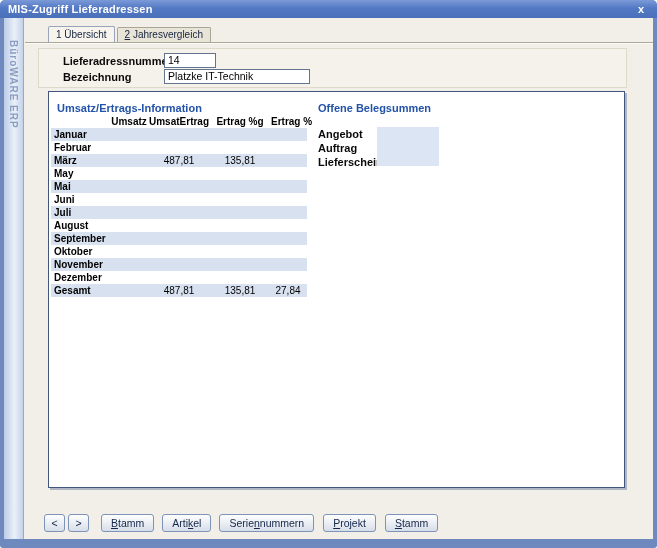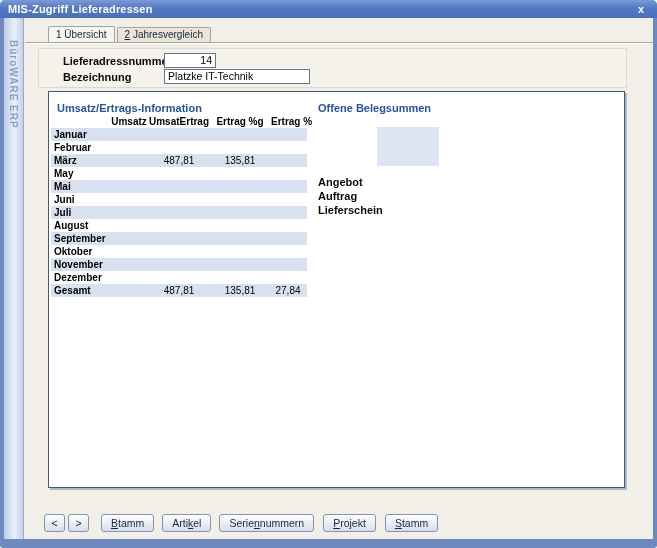--- a/index.html
+++ b/index.html
@@ -52,38 +52,38 @@
   
   .form-panel {
     position:absolute; left:34px; top:30px; width:589px; height:40px;
     background:#F5F2EB; border:1px solid #DDD9CB;
   }
   .f-label { position:absolute; font-size:11px; font-weight:bold; color:#0A0A0A; white-space:nowrap; }
   .f-input {
     position:absolute; font-size:10.5px; background:#ffffff; border:1px solid #64748F;
     height:15px; line-height:13px; padding:0 3px; color:#000;
   }
-  .num { text-align:right; }
+  .num { }
 
   
   .main-panel {
     position:absolute; left:44px; top:73px; width:577px; height:397px;
     background:#ffffff; border:1px solid #42567C;
     box-shadow:2px 2px 0 rgba(120,136,165,.55);
   }
   .sec-title { position:absolute; font-size:11px; font-weight:bold; color:#2353A8; white-space:nowrap; }
 
   .utable { position:absolute; left:2px; top:24px; width:256px; font-size:10px; color:#000; }
   .urow { display:grid; grid-template-columns:60px 38px 62px 60px 36px; height:13px; line-height:13px; }
   .urow.uhead { height:12px; line-height:12px; font-weight:bold; }
   .cell-label { padding-left:3px; font-weight:bold; white-space:nowrap; }
   .cell-num { text-align:center; padding-right:2px; white-space:nowrap; }
   .zebra { background:#D8E1F0; }
 
-  .beleg-list { position:absolute; left:269px; top:35px; font-size:11px; font-weight:bold; color:#0A0A0A; line-height:14px;margin-top:48px; }
+  .beleg-list { position:absolute; left:269px; top:35px; font-size:11px; font-weight:bold; color:#0A0A0A; line-height:14px; }
   .beleg-box { position:absolute; left:328px; top:35px; width:62px; height:39px; background:#DCE5F4; }
 
   
   .toolbar { position:absolute; left:40px; top:496px; display:flex; align-items:center; }
   .btn {
     height:18px; line-height:16px; font-size:10.5px; color:#14264A;
     background:linear-gradient(#FEFEFD,#E3E8F0 70%,#D7DEE9);
     border:1px solid #7E93BA; border-radius:3px; padding:0 9px; white-space:nowrap;
   }
   .btn.arrow { width:21px; padding:0; text-align:center; }

